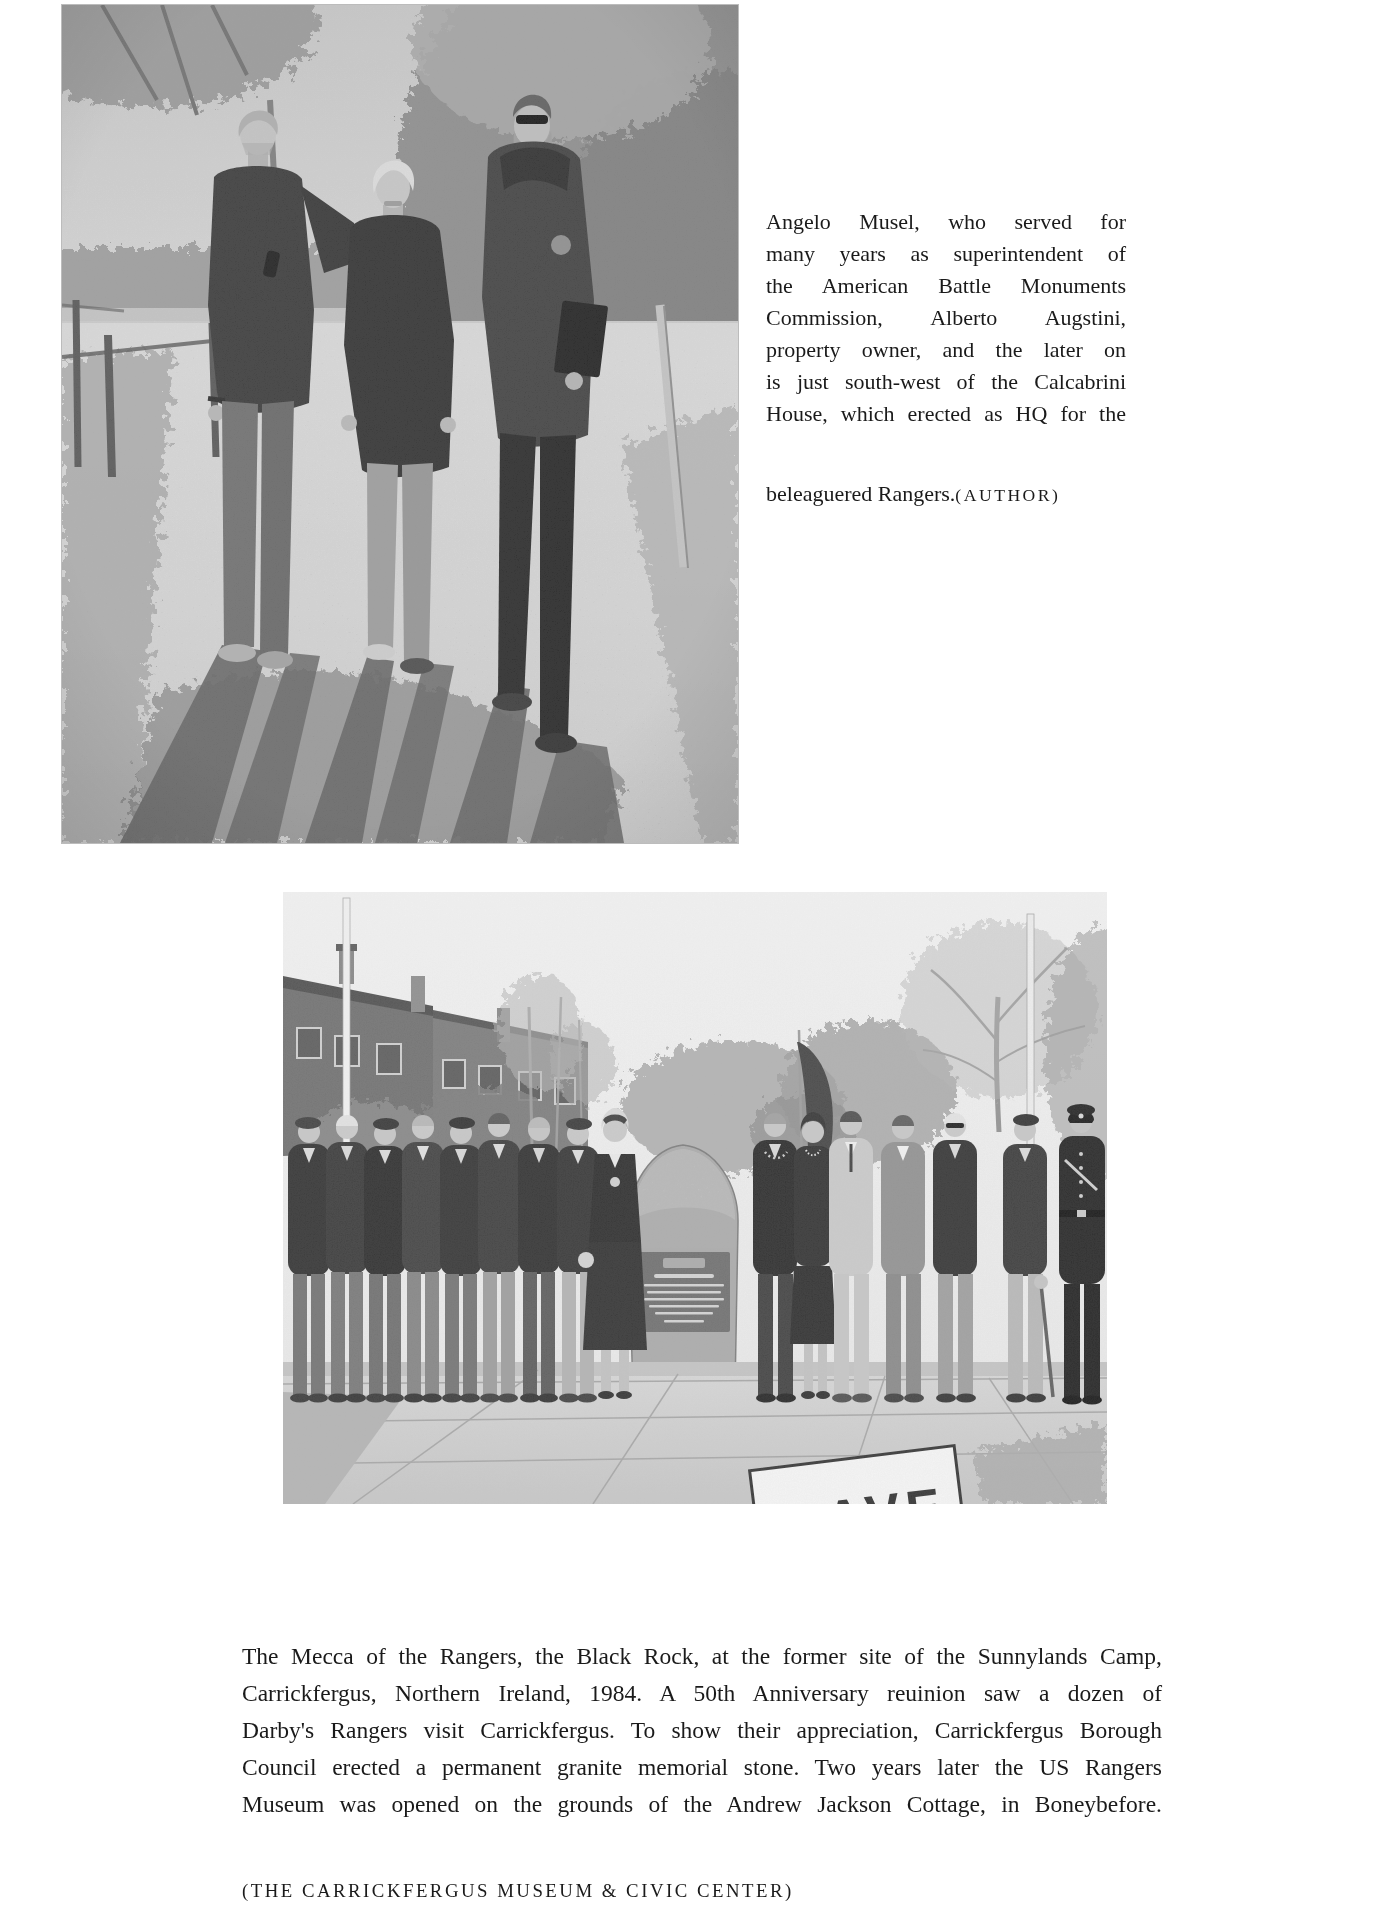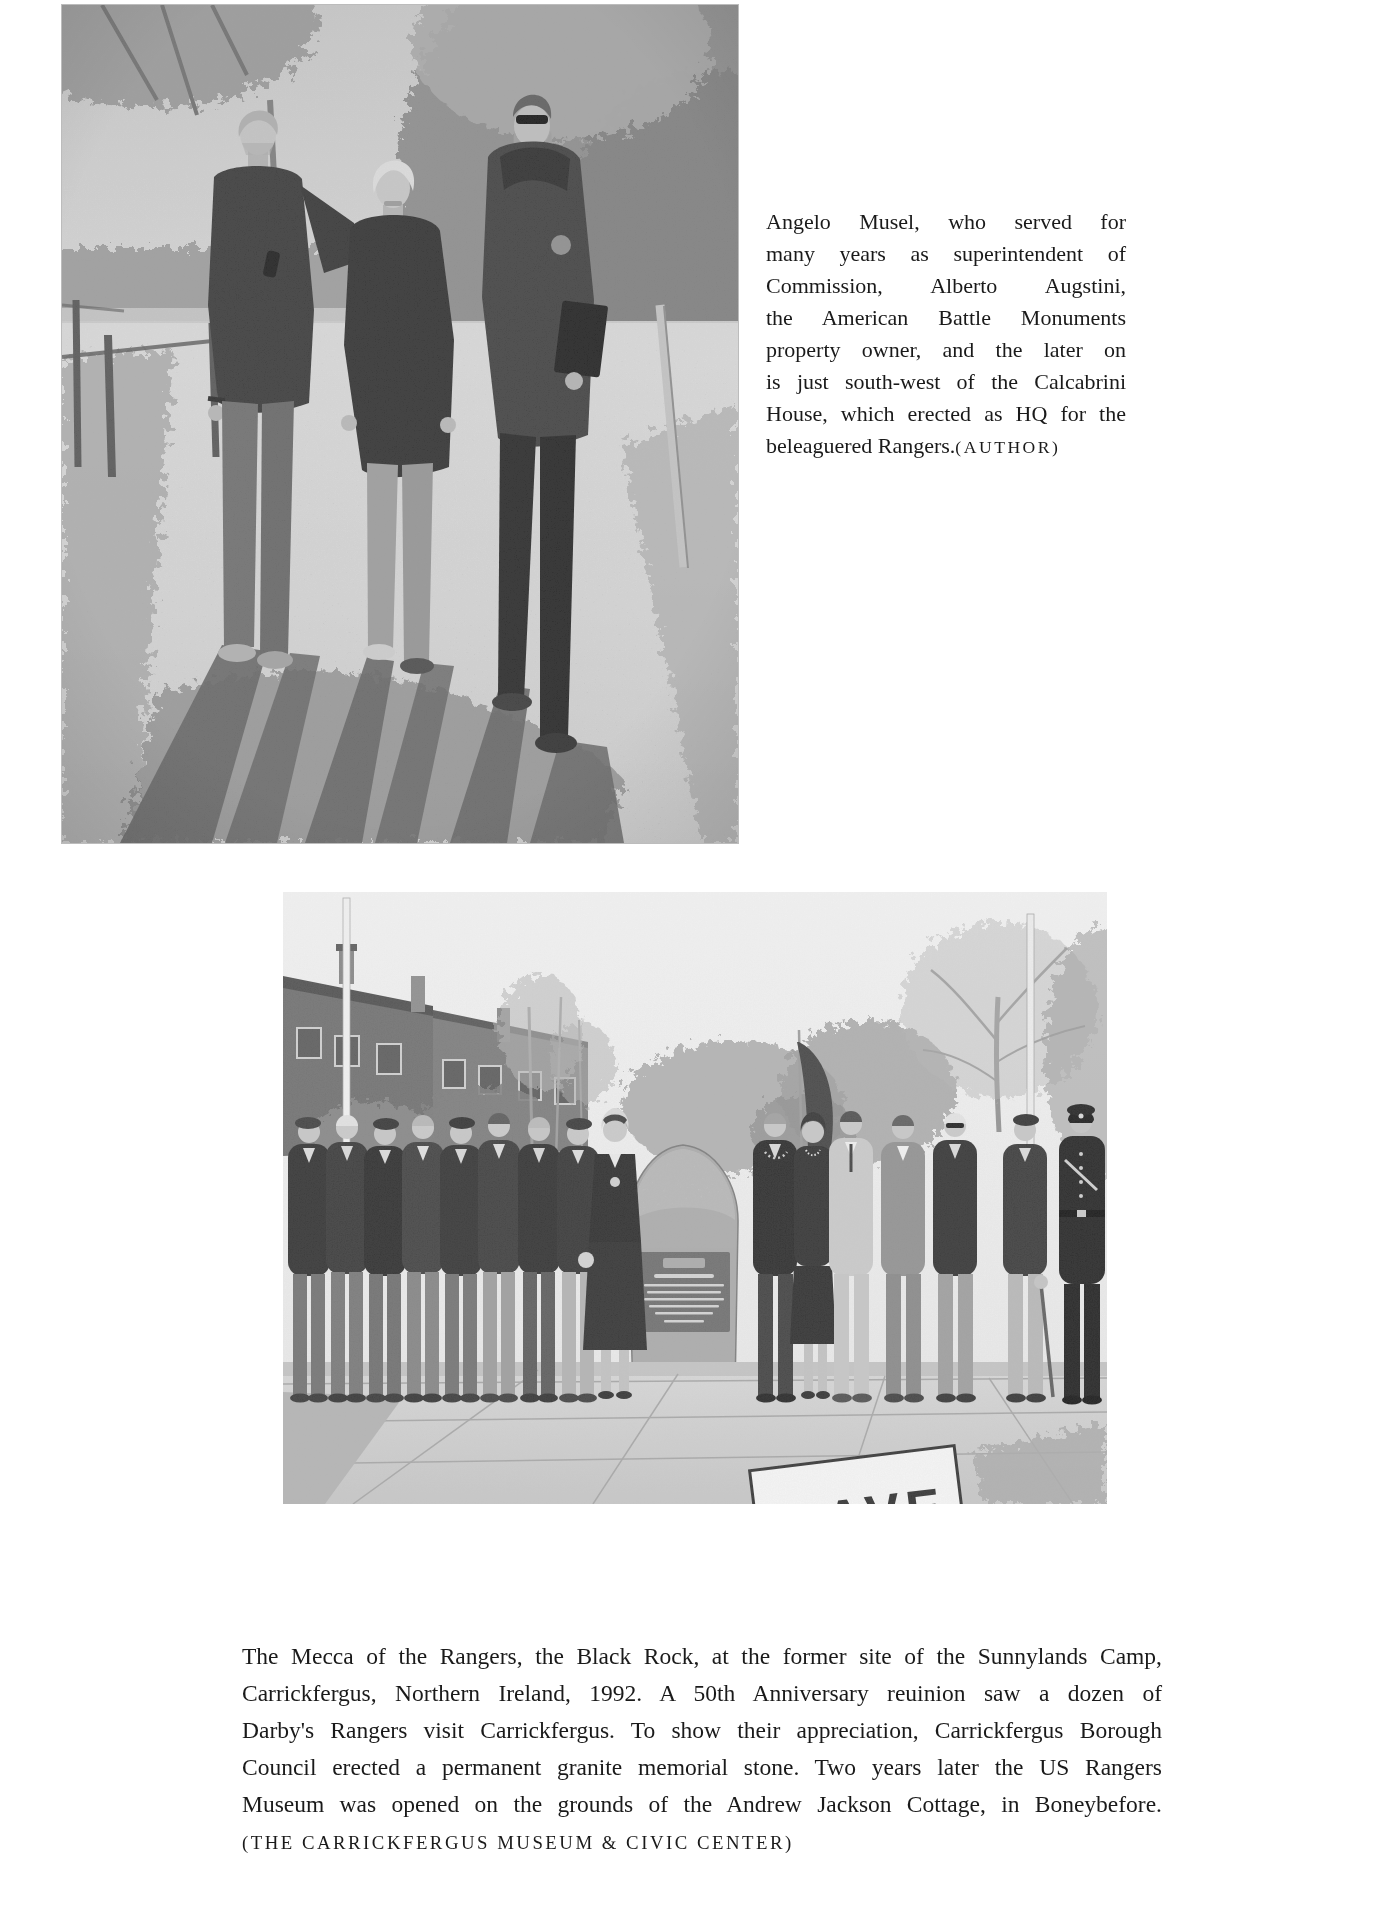--- a/index.html
+++ b/index.html
@@ -10,21 +10,21 @@
   }
   .page{position:absolute;inset:0;background:#ffffff;border-radius:25px;}
   .photo{position:absolute;overflow:hidden;background:#d8d8d8;}
   .photo svg{display:block;}
   .photo1{left:62px;top:5px;width:676px;height:838px;outline:1px solid #bcbcbc;}
   .photo2{left:283px;top:892px;width:824px;height:612px;}
   .caption{position:absolute;color:#1a1a1a;}
   .caption1{left:766px;top:206px;width:360px;font-size:22px;line-height:32px;}
   .caption2{left:242px;top:1638px;width:920px;font-size:23.5px;line-height:37px;}
   .cap-line{white-space:nowrap;text-align:justify;text-align-last:justify;}
-  .cap-line.last{text-align:left;text-align-last:left;}
+  .cap-line.last{text-align:left;text-align-last:left;margin-top:48px;}
   .smallcaps{font-size:0.80em;letter-spacing:2.5px;}
 </style>
 </head>
 <body>
 
 <div class="page">
 
   <div class="photo photo1">
     <svg viewBox="0 0 676 838" width="676" height="838">
       <defs>
@@ -141,22 +141,22 @@
       </g>
 
       <rect x="0" y="0" width="676" height="838" filter="url(#p1grain)" opacity="0.16"></rect>
       <rect x="0" y="0" width="676" height="838" fill="url(#p1vig)"></rect>
     </svg>
   </div>
 
   <div class="caption caption1">
       <div class="cap-line">Angelo Musel, who served for</div>
       <div class="cap-line">many years as superintendent of</div>
+      <div class="cap-line">the American Battle Monuments</div>
       <div class="cap-line">Commission, Alberto Augstini,</div>
-      <div class="cap-line">the American Battle Monuments</div>
       <div class="cap-line">property owner, and the later on</div>
       <div class="cap-line">is just south-west of the Calcabrini</div>
       <div class="cap-line">House, which erected as HQ for the</div>
       <div class="cap-line last"><span>beleaguered Rangers.</span><span class="smallcaps">(AUTHOR)</span></div>
     </div>
 
   <div class="photo photo2">
     <svg viewBox="0 0 824 612" width="824" height="612">
       <defs>
         <linearGradient id="p2sky" x1="0" y1="0" x2="0" y2="1">
@@ -457,20 +457,20 @@
         <text x="540" y="642" font-family="Liberation Sans, sans-serif" font-size="52" font-weight="bold" fill="#2a2a2a" letter-spacing="6">AVE</text>
       </g>
 
       <rect x="0" y="0" width="824" height="612" filter="url(#p2grain)" opacity="0.12"></rect>
       <rect x="0" y="0" width="824" height="612" fill="#ffffff" opacity="0.05"></rect>
     </svg>
   </div>
 
   <div class="caption caption2">
       <div class="cap-line">The Mecca of the Rangers, the Black Rock, at the former site of the Sunnylands Camp,</div>
-      <div class="cap-line">Carrickfergus, Northern Ireland, 1992. A 50th Anniversary reuinion saw a dozen of</div>
+      <div class="cap-line">Carrickfergus, Northern Ireland, 1984. A 50th Anniversary reuinion saw a dozen of</div>
       <div class="cap-line">Darby's Rangers visit Carrickfergus. To show their appreciation, Carrickfergus Borough</div>
       <div class="cap-line">Council erected a permanent granite memorial stone. Two years later the US Rangers</div>
       <div class="cap-line">Museum was opened on the grounds of the Andrew Jackson Cottage, in Boneybefore.</div>
       <div class="cap-line last"><span class="smallcaps">(THE CARRICKFERGUS MUSEUM &amp; CIVIC CENTER)</span></div>
     </div>
 
 </div>
 
 </body></html>

